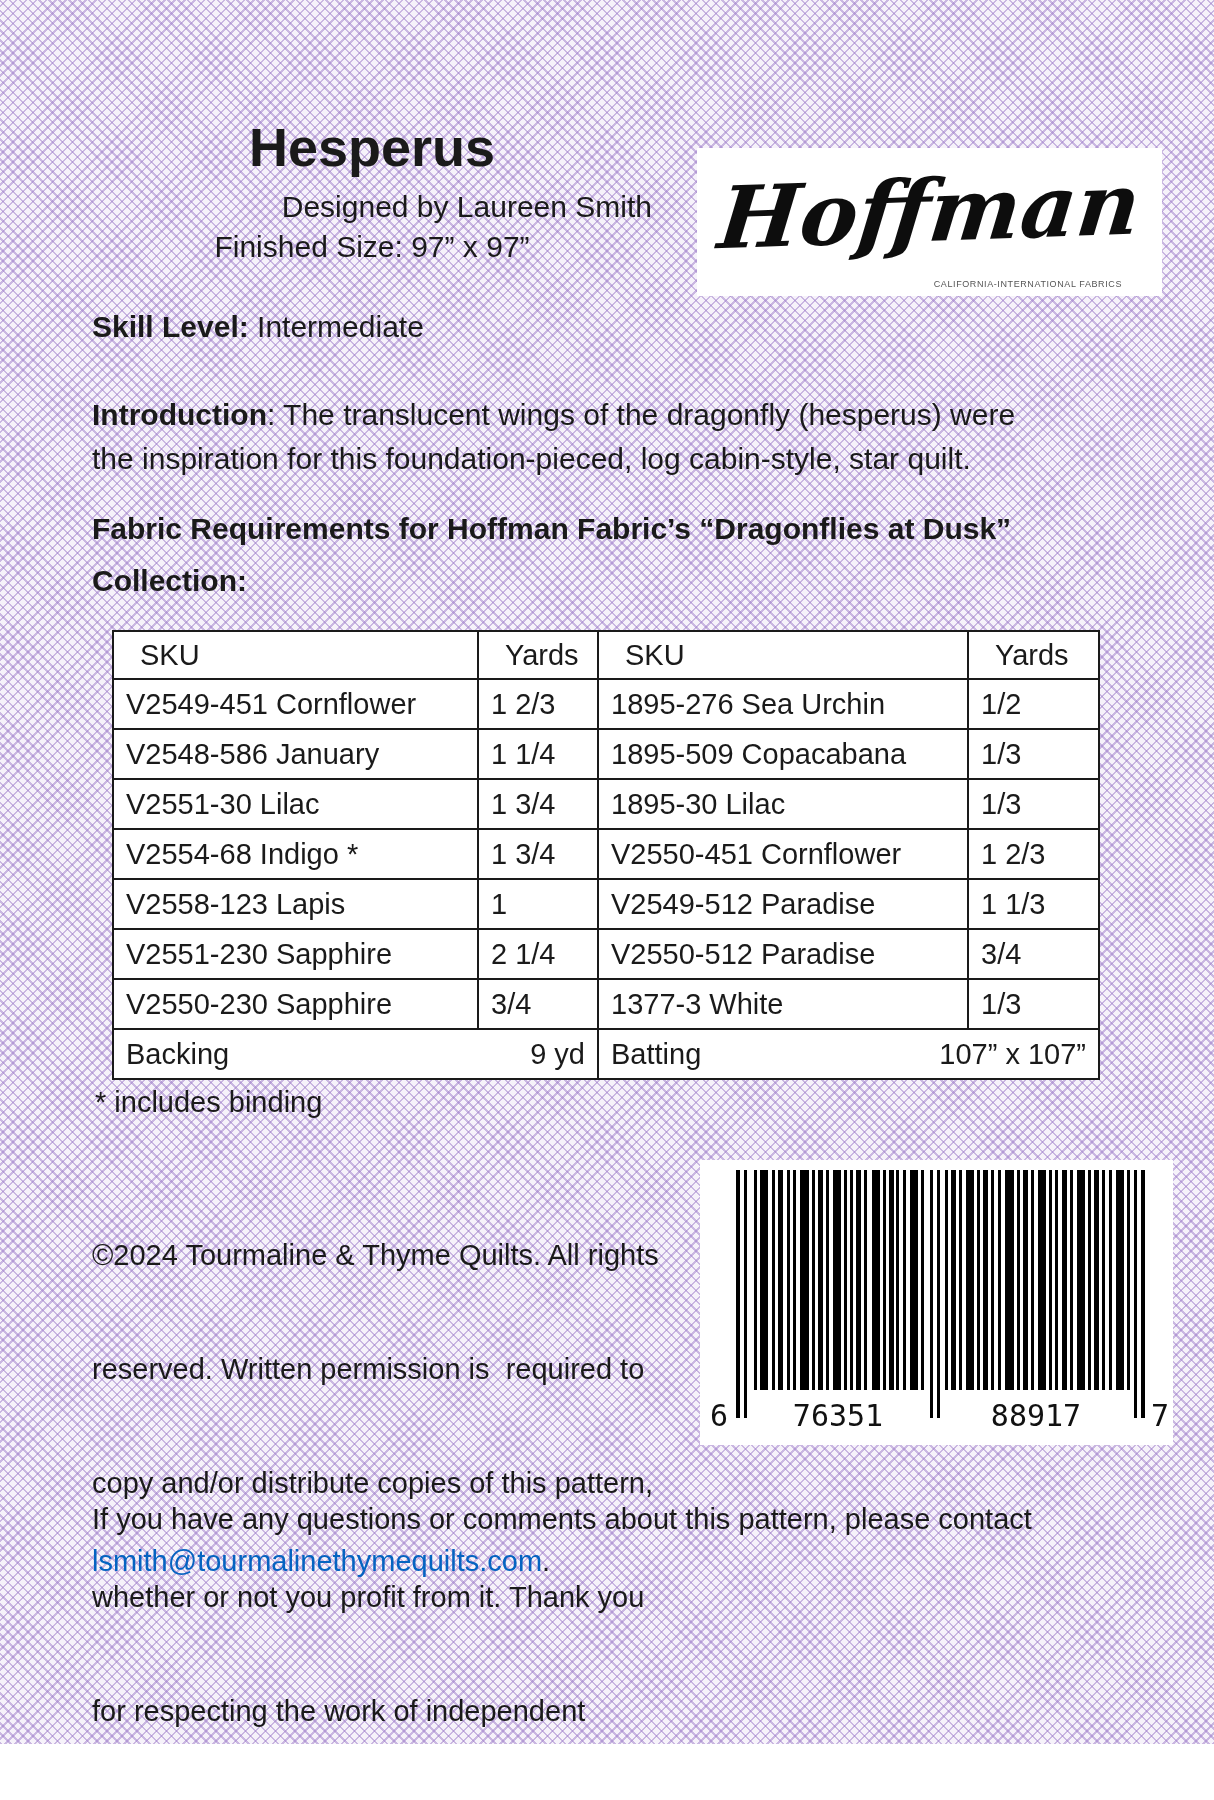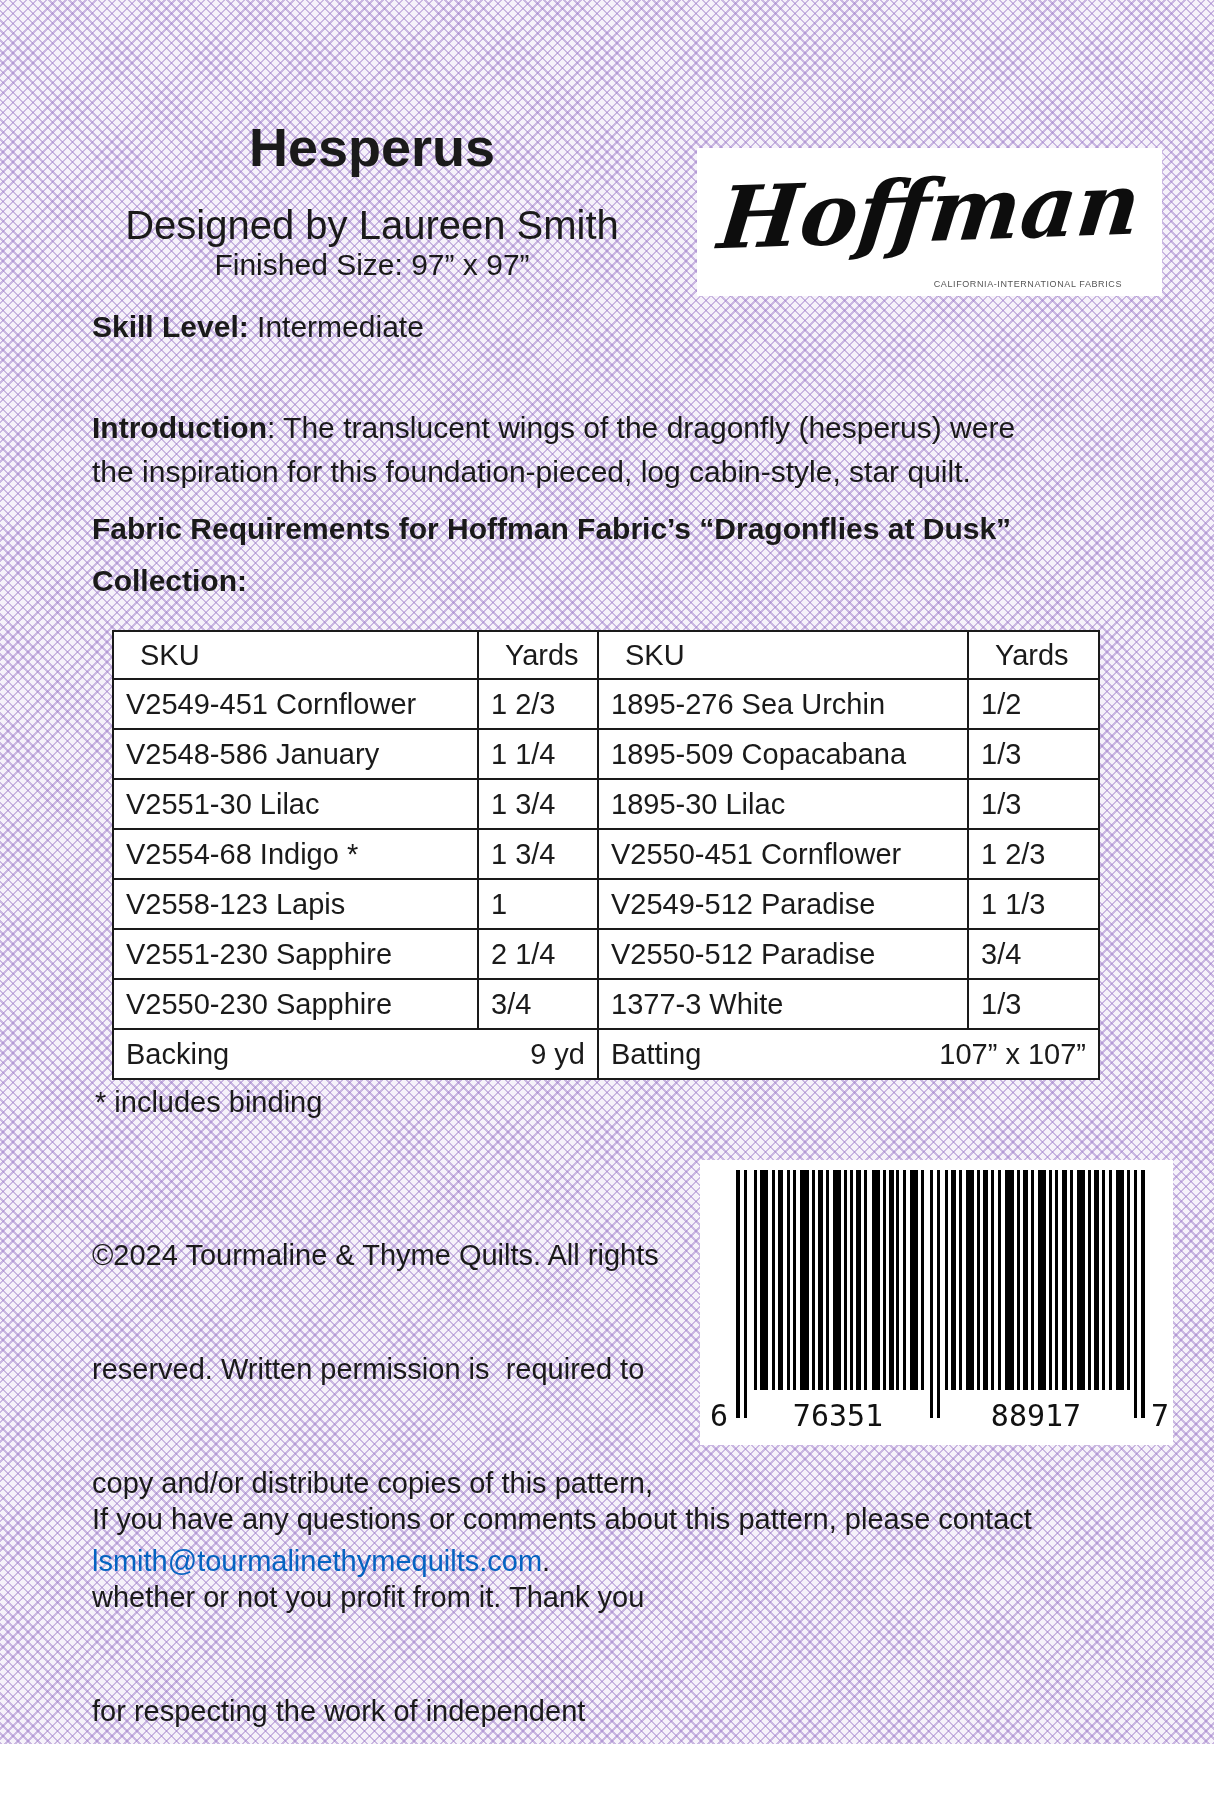--- a/index.html
+++ b/index.html
@@ -14,40 +14,40 @@
     background-color: #f6f2fa;
     background-image:
       repeating-linear-gradient(45deg, rgba(158,125,201,0.50) 0 1.8px, rgba(0,0,0,0) 1.8px 7px),
       repeating-linear-gradient(-45deg, rgba(158,125,201,0.50) 0 1.8px, rgba(0,0,0,0) 1.8px 7px);
   }
   .abs { position: absolute; }
 
   
   .title-block { left: 92px; top: 118px; width: 560px; text-align: center; }
   .doc-title { font-size: 54px; font-weight: bold; line-height: 1.1; }
-  .subtitle { font-size: 40px; line-height: 40px; margin-top: 28px; }
+  .subtitle { font-size: 30px; line-height: 40px; margin-top: 10px; text-align: right; }
   .subtitle2 { font-size: 30px; line-height: 40px; }
 
   
   .logo-box { left: 697px; top: 148px; width: 465px; height: 148px; background: #fff; }
   .logo-script {
     position: absolute; left: 0; right: 0; top: 8px; text-align: center;
     font-family: "DejaVu Serif", serif; font-style: italic; font-weight: bold;
     font-size: 86px; line-height: 110px; color: #0d0d0d;
     transform: skewX(-8deg) rotate(-2deg);
   }
   .logo-tagline {
     position: absolute; right: 40px; bottom: 7px;
     font-size: 9px; letter-spacing: 0.6px; color: #555; margin-top: 48px;
   }
 
   
   .skill { left: 92px; top: 310px; font-size: 30px; }
   .bold { font-weight: bold; }
-  .intro { left: 92px; top: 406px; font-size: 30px; line-height: 44px; }
+  .intro { left: 92px; top: 393px; font-size: 30px; line-height: 44px; }
   .fabric-heading { left: 92px; top: 503px; font-size: 30px; font-weight: bold; line-height: 52px; }
 
   
   .fr-table-wrap { left: 112px; top: 630px; }
   table.fr-table {
     border-collapse: collapse; table-layout: fixed; width: 986px;
     background: #fff; font-size: 29px; color: #1a1a1a;
   }
   .fr-table th, .fr-table td { border: 2px solid #1a1a1a; padding: 0 0 0 12px; text-align: left; vertical-align: middle; overflow: hidden; white-space: nowrap; }
   .fr-table th { font-weight: normal; height: 48px; padding-left: 26px; }

